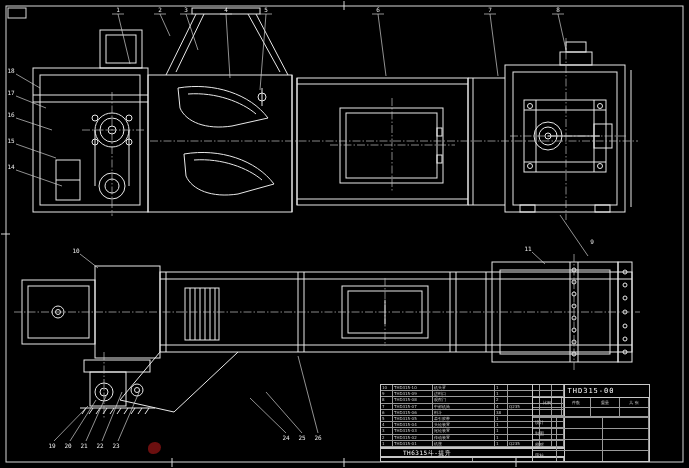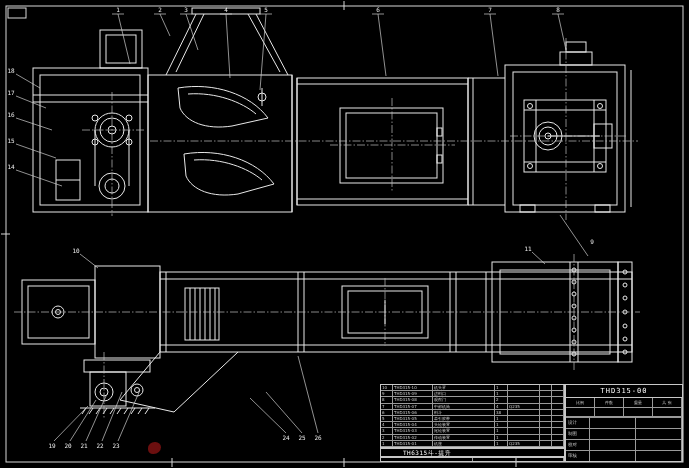--- a/index.html
+++ b/index.html
@@ -14,21 +14,21 @@
   .bom-row span{border-right:1px solid #9a9a9a;border-bottom:1px solid #9a9a9a;
        font-size:4px;line-height:6px;color:#cfcfcf;overflow:hidden;white-space:nowrap;padding-left:1px;}
   
   .name-strip{left:380px;top:448px;width:185px;height:9px;border:1px solid #c8c8c8;
        font-size:6px;line-height:7px;color:#fff;padding-left:22px;letter-spacing:.5px;
        font-family:"DejaVu Sans Mono",monospace;}
   .sub-strip{left:380px;top:457px;width:185px;height:5px;border:1px solid #c8c8c8;
        display:grid;grid-template-columns:1fr 1fr;}
   .sub-strip span{border-right:1px solid #9a9a9a;}
   
-  .tb{left:565px;top:384px;width:118px;height:78px;border:1px solid #c8c8c8;
+  .tb{left:532px;top:384px;width:118px;height:78px;border:1px solid #c8c8c8;
       display:flex;flex-direction:column;}
   .tb-num{height:13px;display:flex;align-items:center;justify-content:center;
       font-size:7px;letter-spacing:1px;color:#fff;border-bottom:1px solid #c8c8c8;
       font-family:"DejaVu Sans Mono",monospace;}
   .tb-mini{height:9px;display:grid;grid-template-columns:repeat(4,1fr);border-bottom:1px solid #9a9a9a;}
   .tb-mini span{font-size:4px;line-height:9px;text-align:center;border-right:1px solid #9a9a9a;color:#ccc;overflow:hidden;}
   .tb-mini2{height:9px;display:grid;grid-template-columns:repeat(4,1fr);border-bottom:1px solid #9a9a9a;}
   .tb-mini2 span{border-right:1px solid #9a9a9a;}
   .tb-rows{flex:1;display:flex;flex-direction:column;}
   .tb-row{flex:1;display:grid;grid-template-columns:24px 46px 1fr;min-height:0;}

